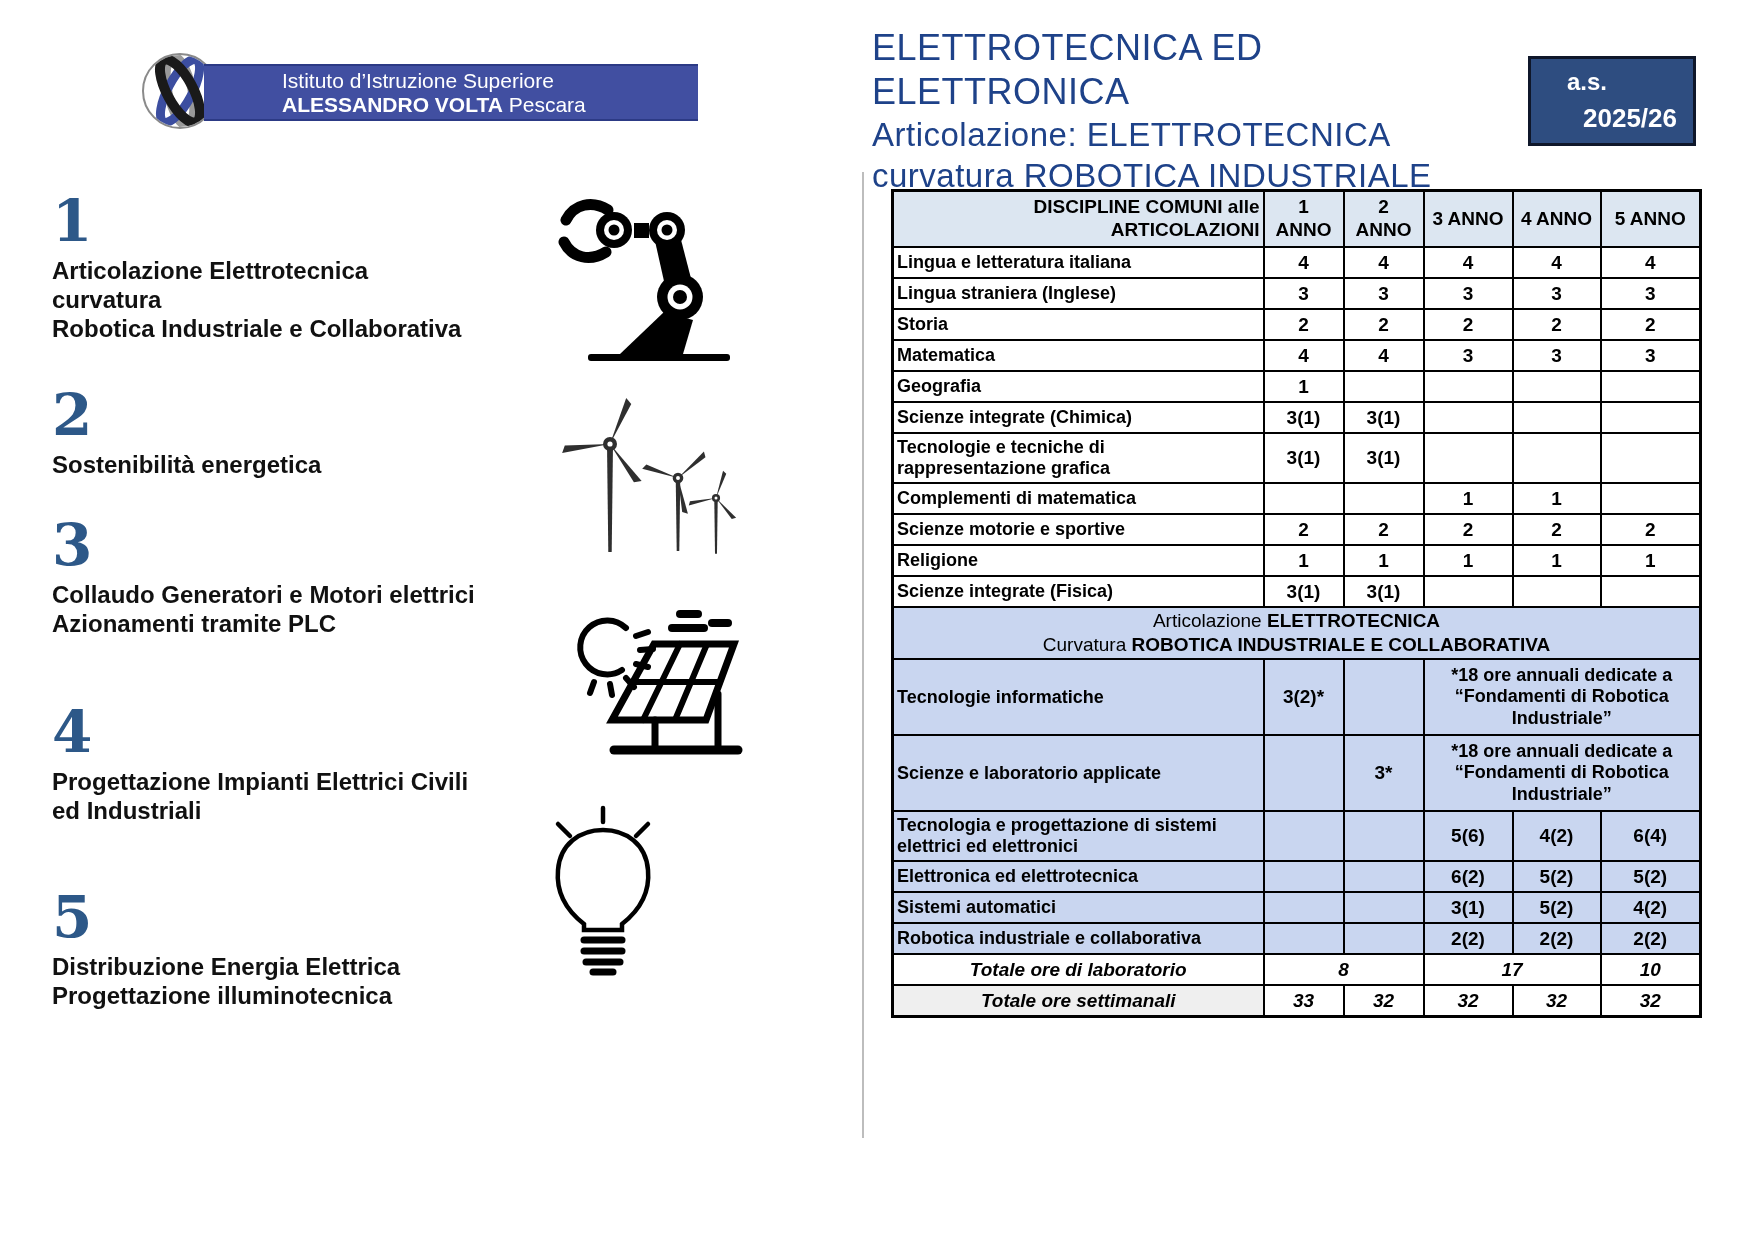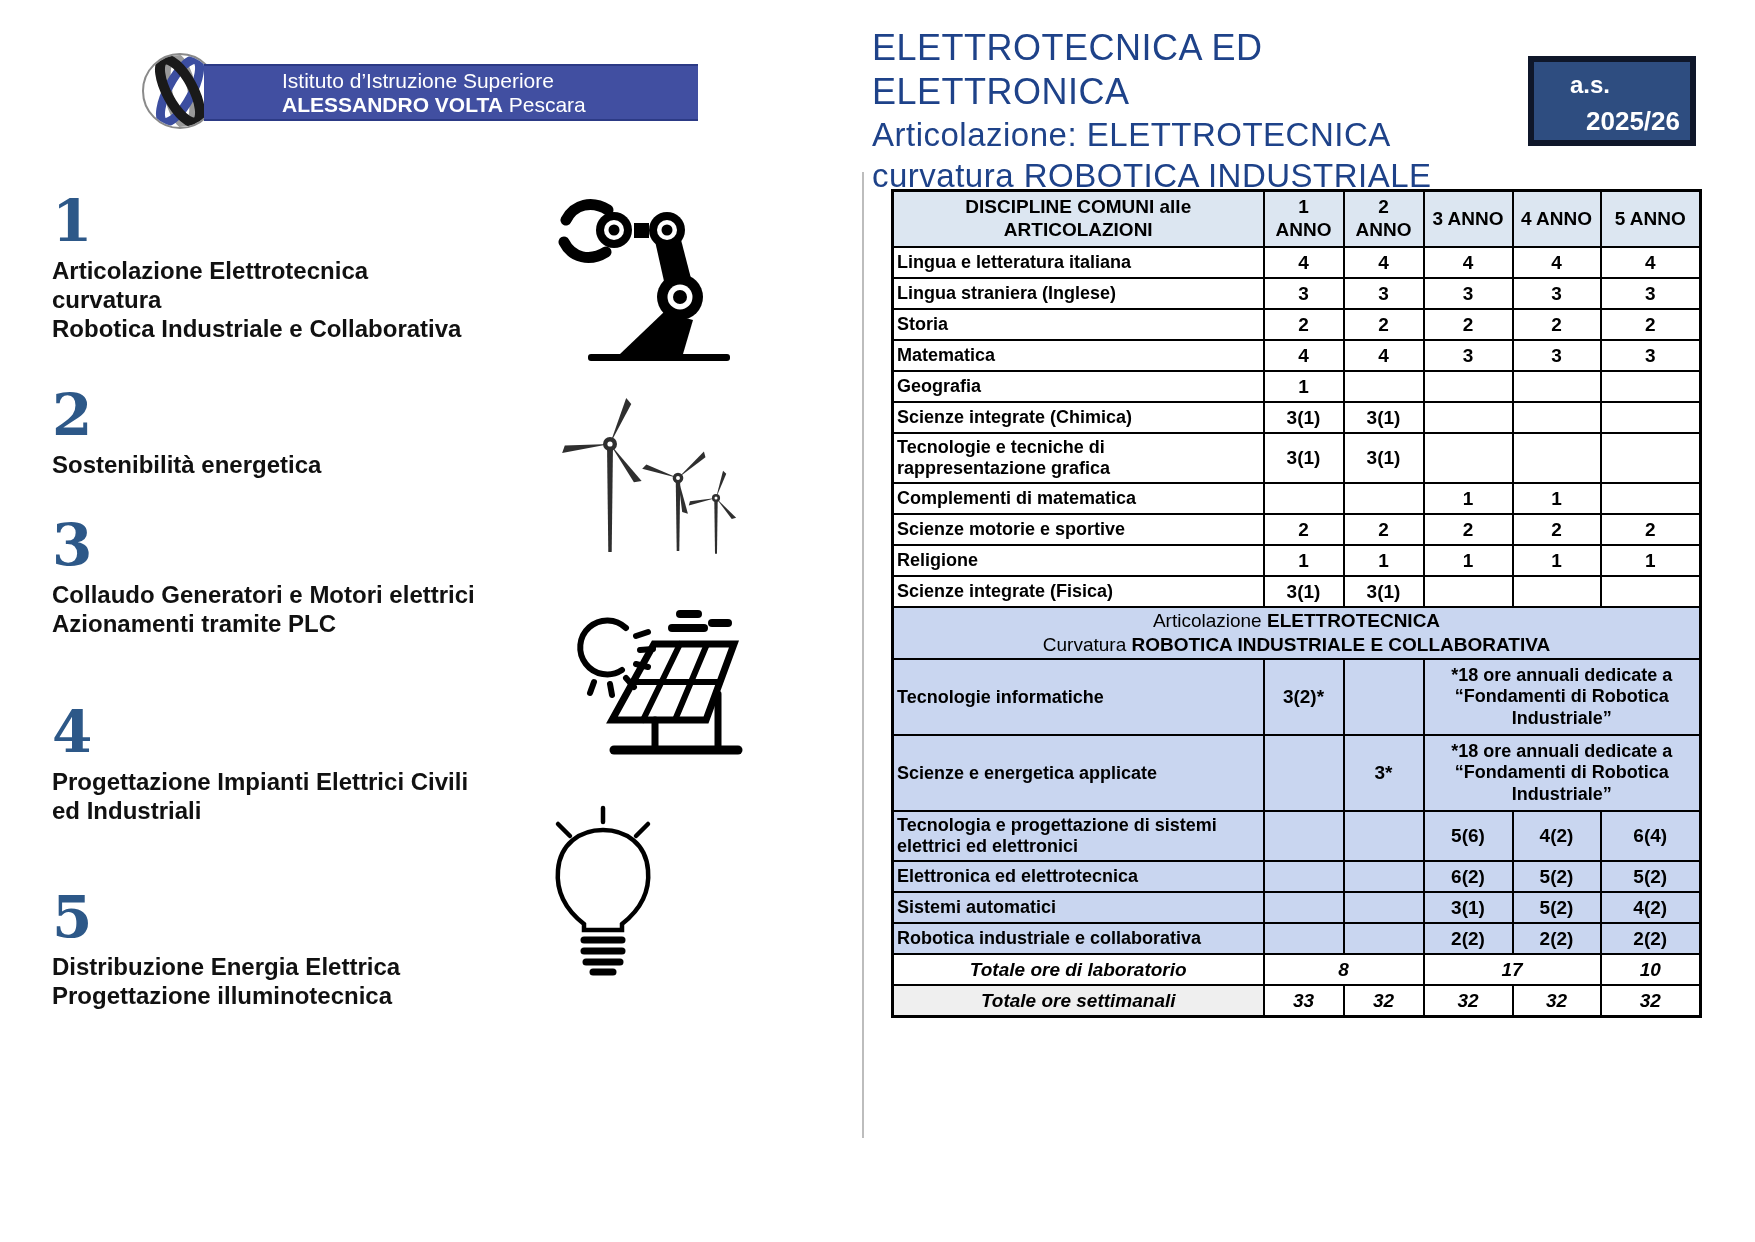--- a/index.html
+++ b/index.html
@@ -14,39 +14,39 @@
   .banner{position:absolute;left:204px;top:64px;width:494px;height:57px;background:var(--banner-blue);
           display:flex;align-items:center;color:#fff;font-size:21px;padding-left:78px;box-sizing:border-box;
           border-top:2px solid #2c3a85;border-bottom:2px solid #2c3a85;}
   .banner b{font-weight:bold;}
   .logo-wrap{position:absolute;left:140px;top:44px;width:80px;height:94px;}
   .title-block{position:absolute;left:872px;top:26px;width:640px;color:var(--title-blue);
                font-weight:normal;letter-spacing:.5px;}
   .title-l1{font-size:36px;line-height:44px;}
   .title-l2,.title-l3{font-size:33px;line-height:41px;}
   .as-box{position:absolute;left:1528px;top:56px;width:168px;height:90px;background:var(--asbox-blue);
-          border:6px solid #0f172a;box-sizing:border-box;color:#fff;font-weight:bold;}
+          border:3px solid #0f172a;box-sizing:border-box;color:#fff;font-weight:bold;}
   .as-label{margin:9px 0 0 36px;font-size:24px;}
   .as-value{margin:7px 0 0 52px;font-size:26px;}
 
   
   .hl-item{position:absolute;left:52px;width:500px;}
   .hl-num{font-family:"DejaVu Serif",serif;font-weight:bold;font-size:58px;line-height:62px;
           color:var(--number-blue);}
   .hl-text{margin-top:4px;font-size:24px;font-weight:bold;line-height:29px;color:#111;}
 
   .icon-wrap{position:absolute;}
   .divider{position:absolute;left:862px;top:172px;width:2px;height:966px;background:#bdbdbd;}
 
   
   table.curr{position:absolute;left:891px;top:189px;width:808px;border-collapse:collapse;
              table-layout:fixed;border:3px solid #000;}
   table.curr td,table.curr th{border:2px solid #000;padding:1px 3px;vertical-align:middle;
              font-family:"Liberation Sans",sans-serif;}
-  th.disc-h{background:var(--header-bg);font-size:19px;font-weight:bold;white-space:pre-line;line-height:1.2;height:52px;}
+  th.disc-h{background:var(--header-bg);font-size:19px;font-weight:bold;white-space:pre-line;line-height:1.2;height:52px;text-align:right;}
   th.year-h{background:var(--header-bg);font-size:19px;font-weight:bold;white-space:pre-line;line-height:1.2;}
   td.name{font-size:18px;font-weight:bold;text-align:left;padding-left:5px;white-space:pre-line;line-height:1.15;margin-top:20px;}
   td.val{font-size:19px;font-weight:bold;text-align:center;}
   tr.single td{height:27px;}
   tr.double td{height:46px;}
   tr.tall td{height:72px;}
   tr.spec td{background:var(--spec-bg);}
   td.band{background:var(--spec-bg);text-align:center;font-size:19px;height:48px;line-height:1.25;}
   td.band b{font-weight:bold;}
   td.note{font-size:18px;font-weight:bold;text-align:center;line-height:1.2;}
@@ -329,21 +329,21 @@
             <div><span>Curvatura </span><b>ROBOTICA INDUSTRIALE E COLLABORATIVA</b></div>
           </td>
         </tr>
         <tr class="spec tall">
           <td class="name">Tecnologie informatiche</td>
           <td class="val">3(2)*</td>
           <td class="val"></td>
           <td class="note" colspan="3">*18 ore annuali dedicate a “Fondamenti di Robotica Industriale”</td>
         </tr>
         <tr class="spec tall">
-          <td class="name">Scienze e energetica applicate</td>
+          <td class="name">Scienze e laboratorio applicate</td>
           <td class="val"></td>
           <td class="val">3*</td>
           <td class="note" colspan="3">*18 ore annuali dedicate a “Fondamenti di Robotica Industriale”</td>
         </tr>
         <tr class="spec double">
           <td class="name">Tecnologia e progettazione di sistemi
 elettrici ed elettronici</td>
           <td class="val"></td>
           <td class="val"></td>
           <td class="val">5(6)</td>

